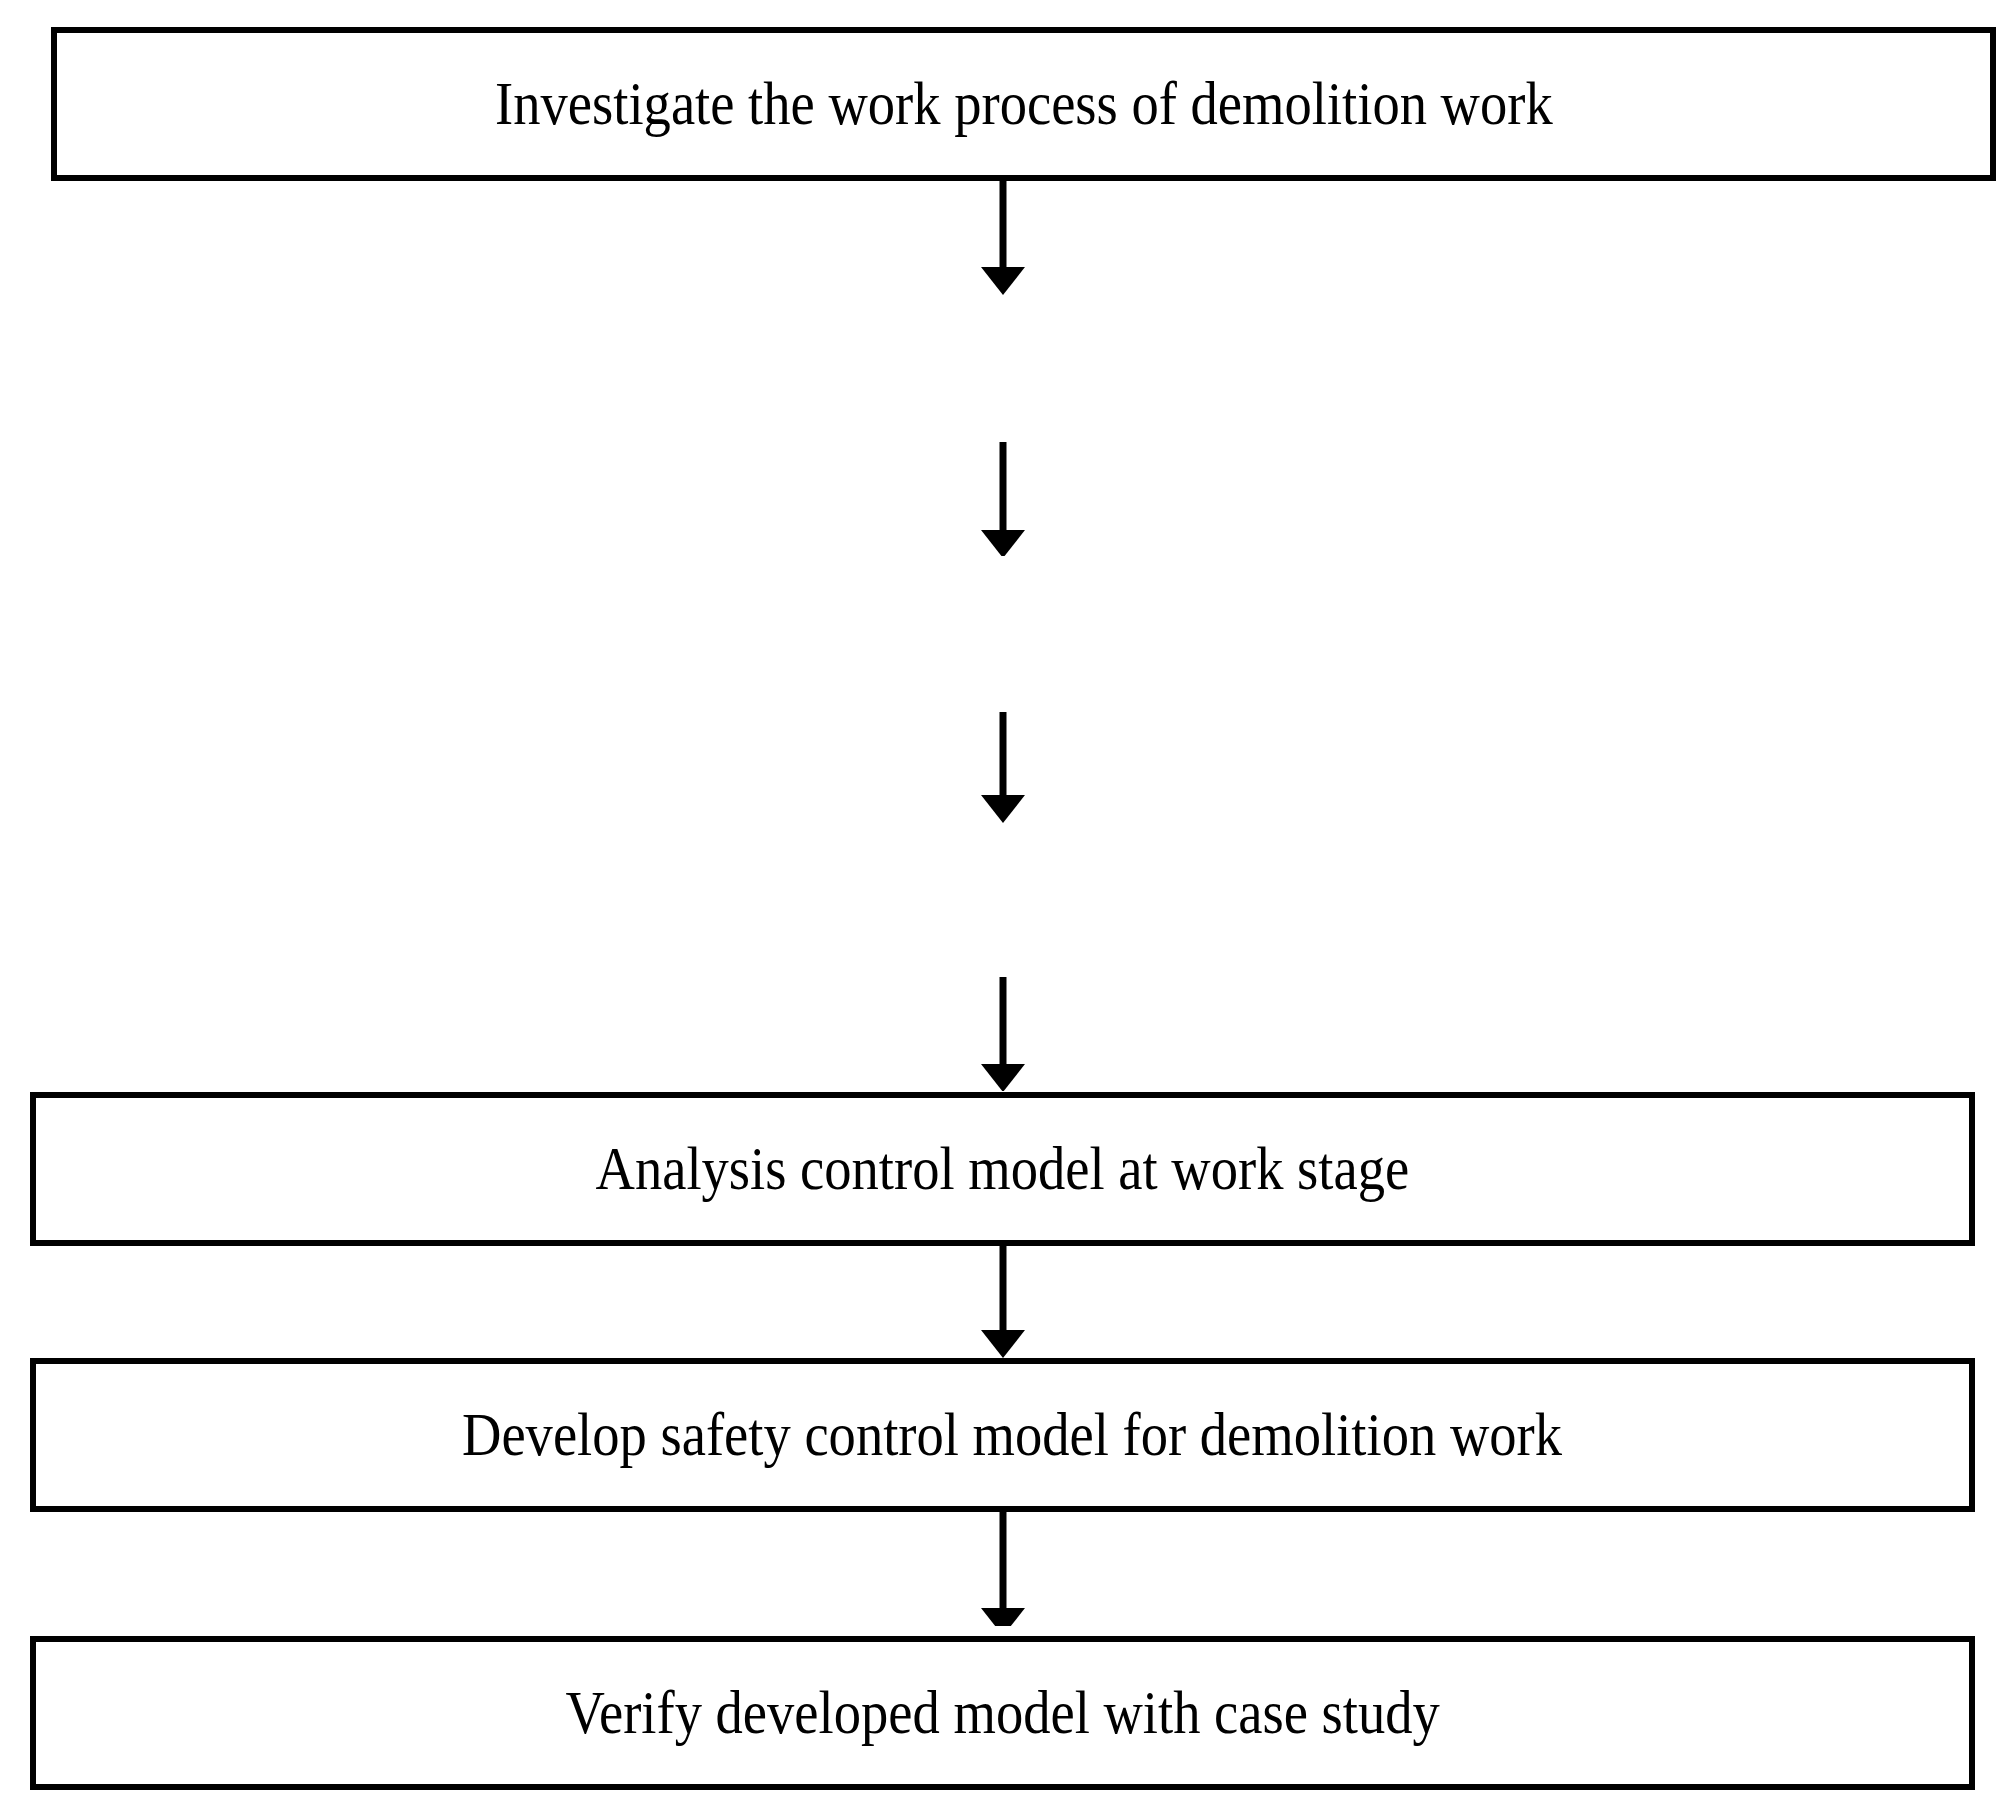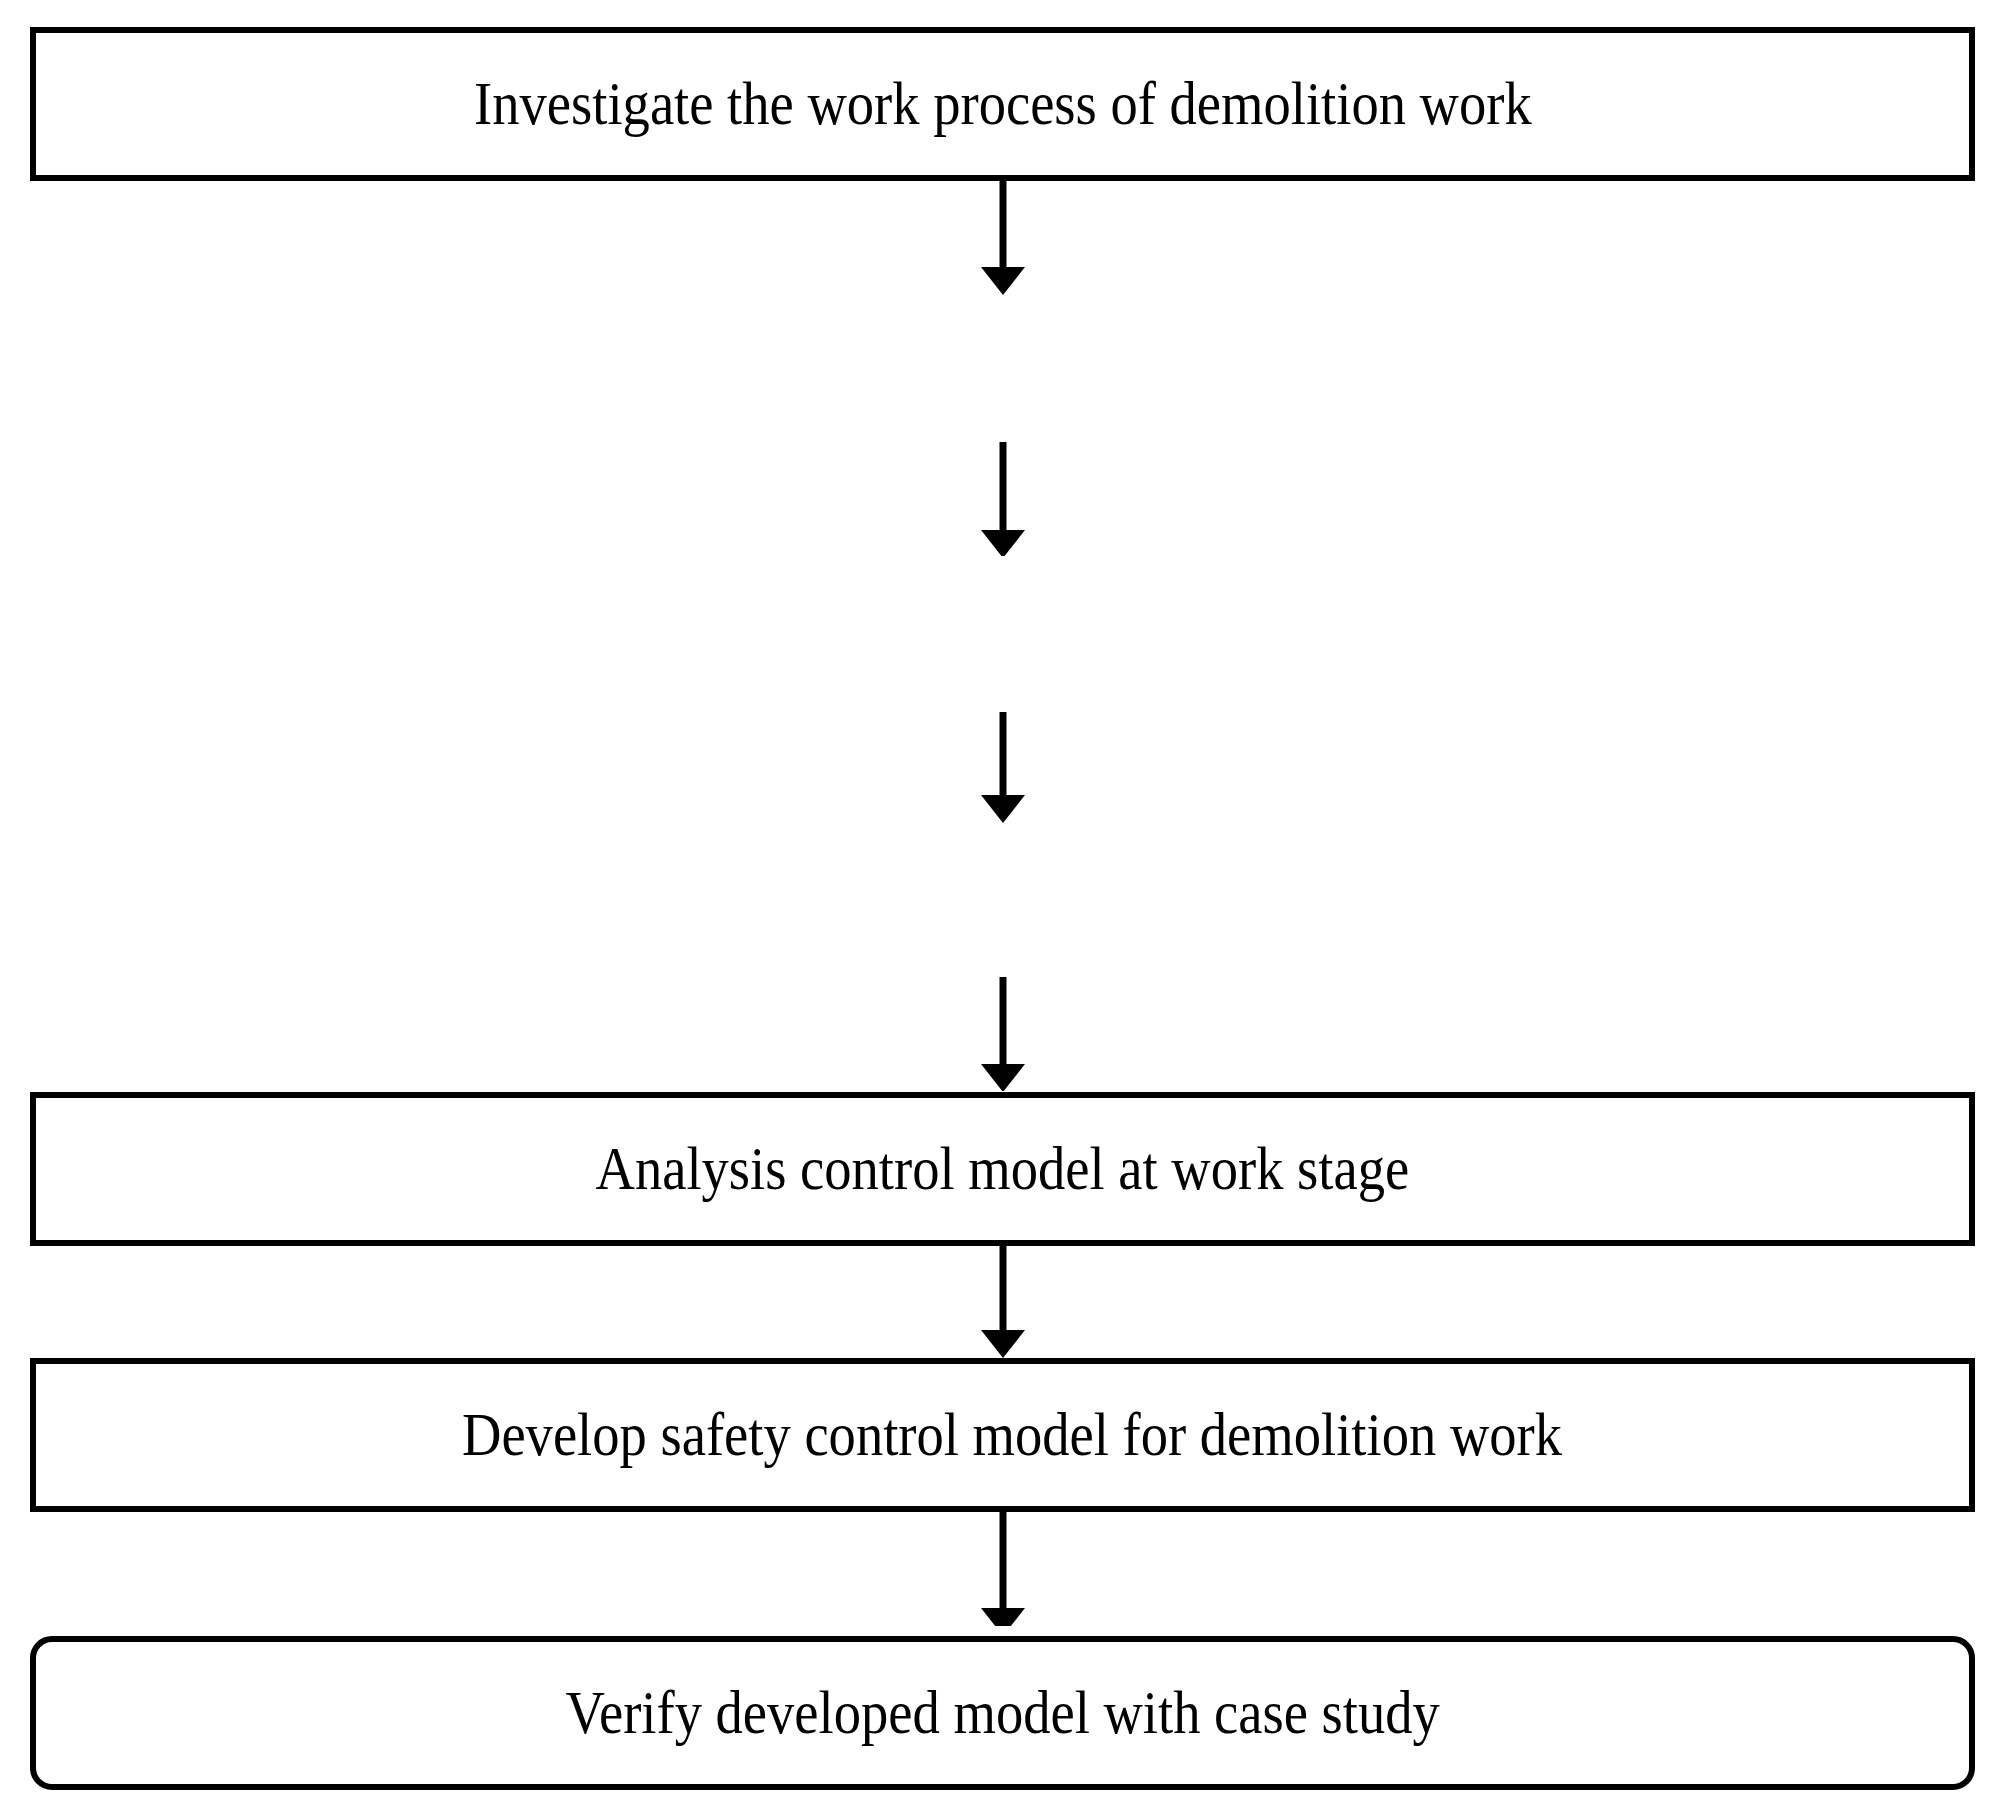--- a/index.html
+++ b/index.html
@@ -47,21 +47,21 @@
     display: block;
     width: 2003px;
     height: 114px;
   }
 </style>
 </head>
 <body>
 
 <div id="canvas">
 
-  <div class="flow-box" style="top:27px;">
+  <div class="flow-box" style="top:27px;margin-left:21px;">
     <span class="flow-box-label">Investigate the work process of demolition work</span>
   </div>
 
   <div class="connector" style="top:181px;">
     <svg viewBox="0 0 2003 114" xmlns="http://www.w3.org/2000/svg">
       <line x1="1003" y1="0" x2="1003" y2="92" stroke="#000000" stroke-width="7"></line>
       <polygon points="981,86 1025,86 1003,114" fill="#000000"></polygon>
     </svg>
   </div>
 
@@ -104,17 +104,17 @@
     <span class="flow-box-label">Develop safety control model for demolition work</span>
   </div>
 
   <div class="connector" style="top:1512px;">
     <svg viewBox="0 0 2003 114" xmlns="http://www.w3.org/2000/svg">
       <line x1="1003" y1="0" x2="1003" y2="102" stroke="#000000" stroke-width="7"></line>
       <polygon points="981,96 1025,96 1003,124" fill="#000000"></polygon>
     </svg>
   </div>
 
-  <div class="flow-box" style="top:1636px;border-radius:22px;">
+  <div class="flow-box" style="top:1636px;">
     <span class="flow-box-label">Verify developed model with case study</span>
   </div>
 
 </div>
 
 </body></html>

